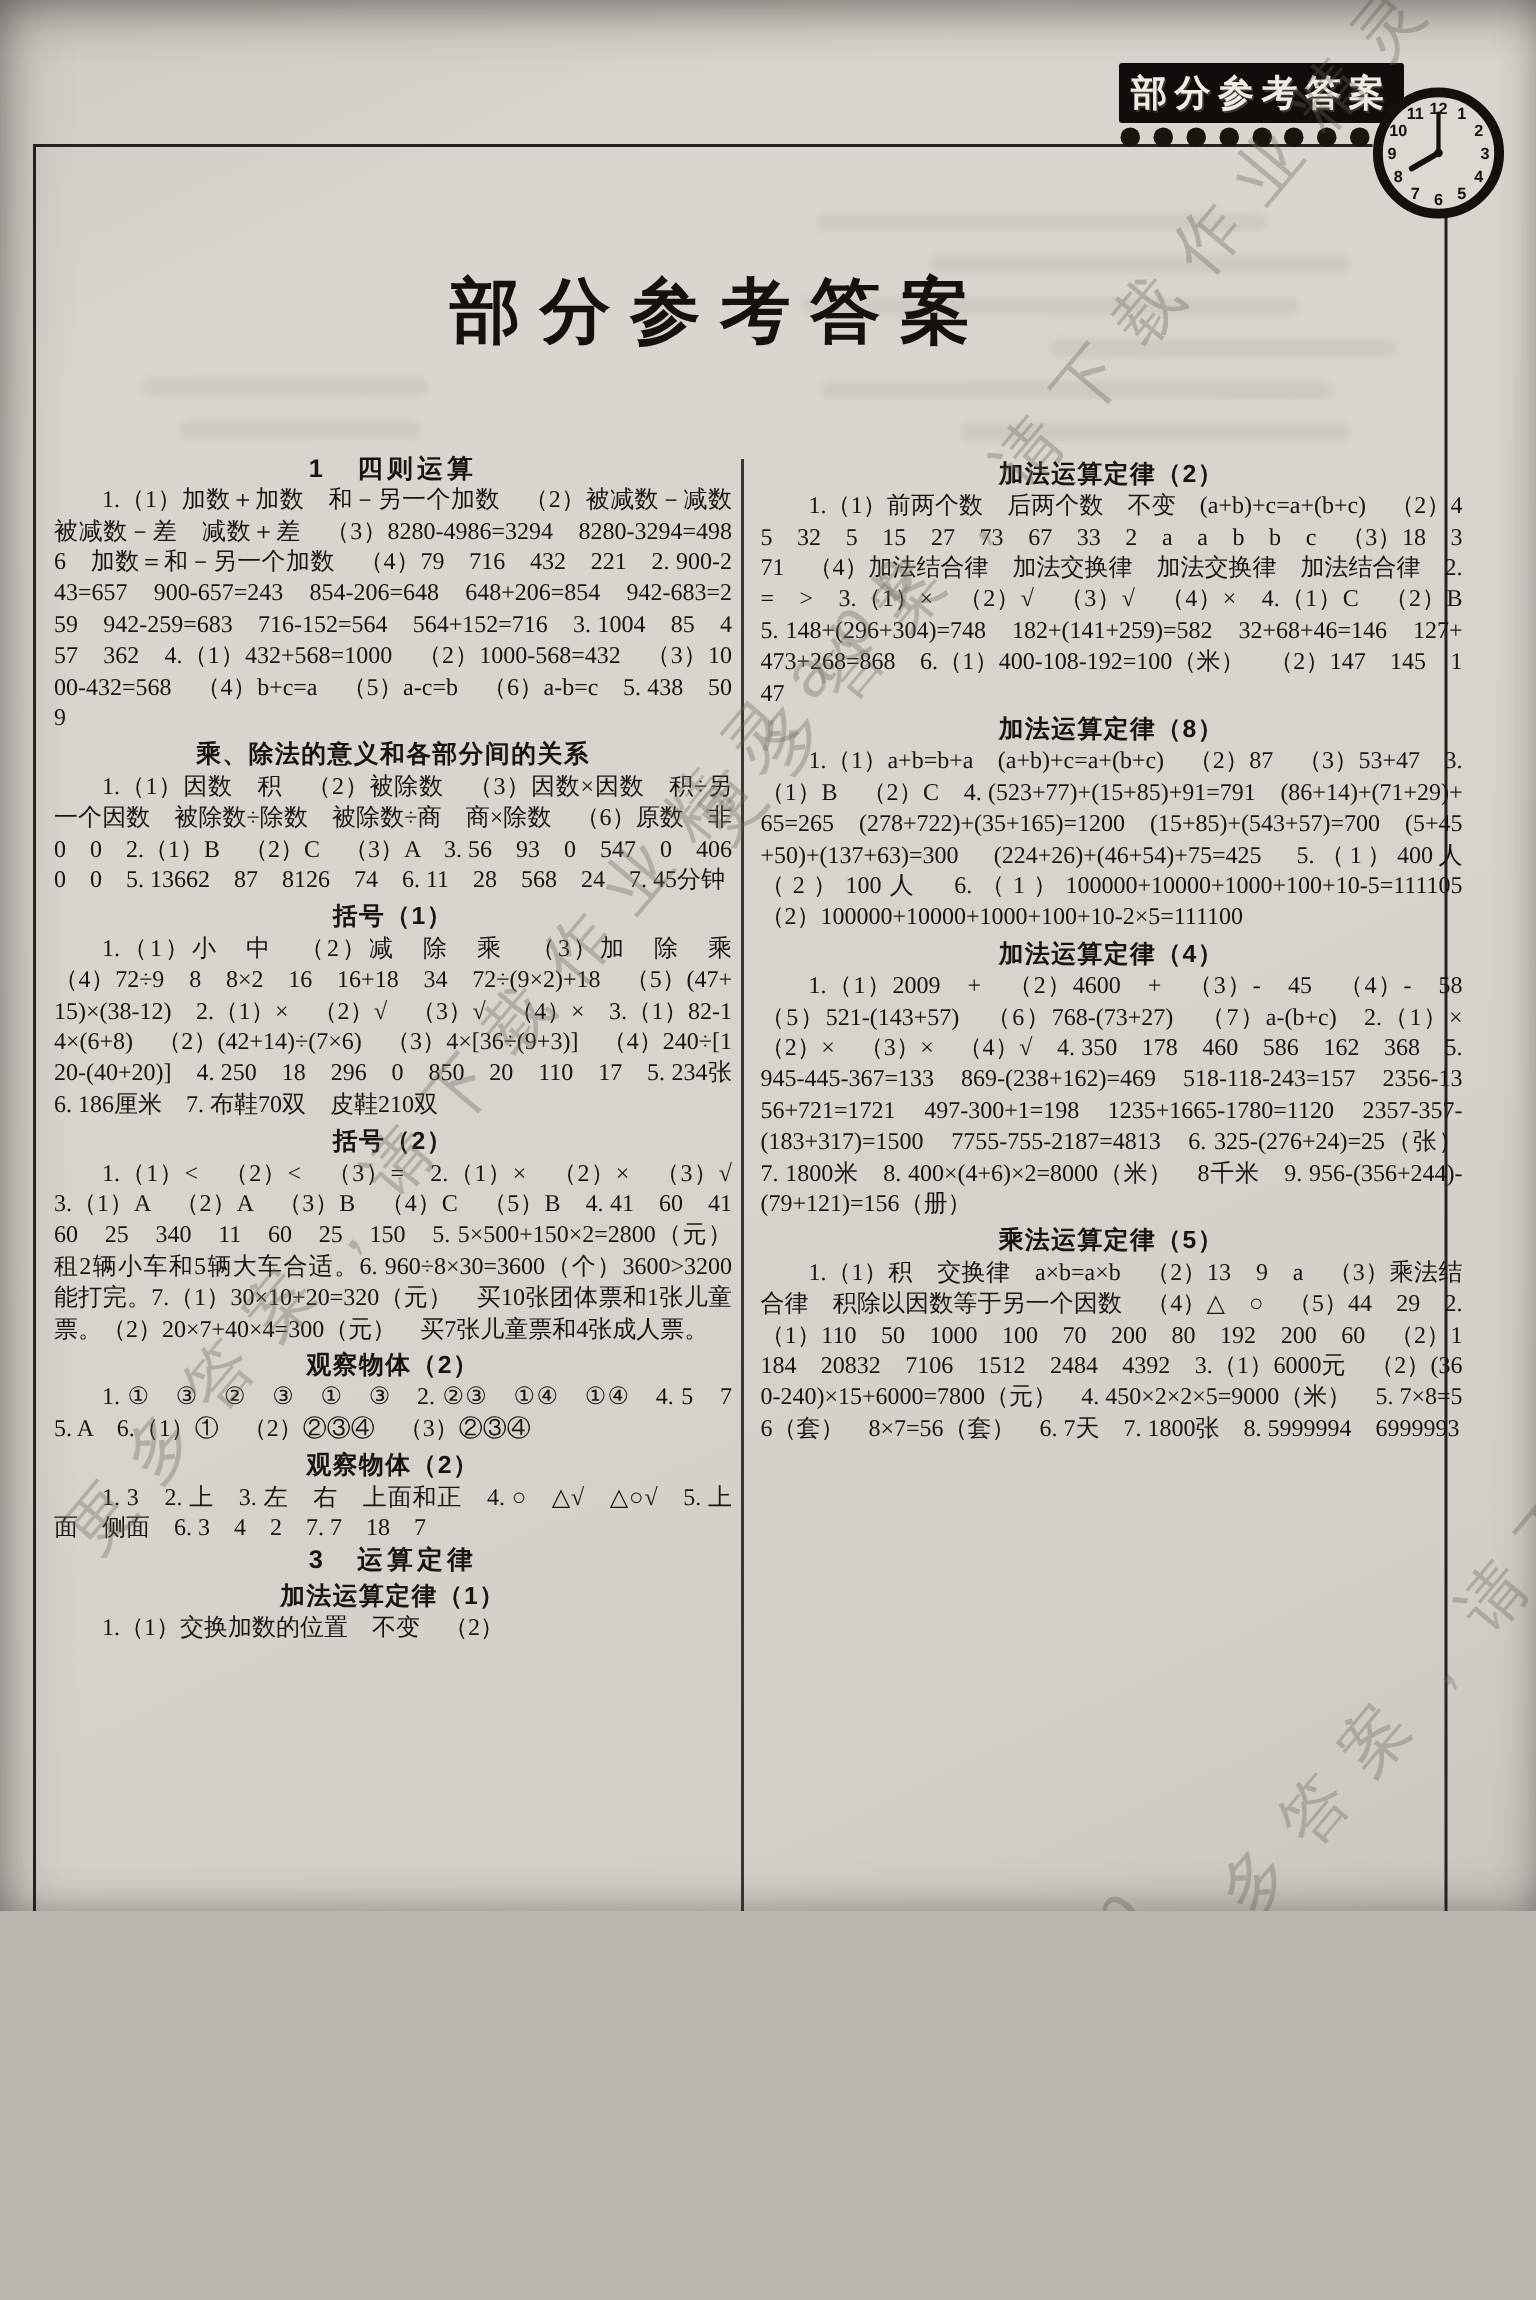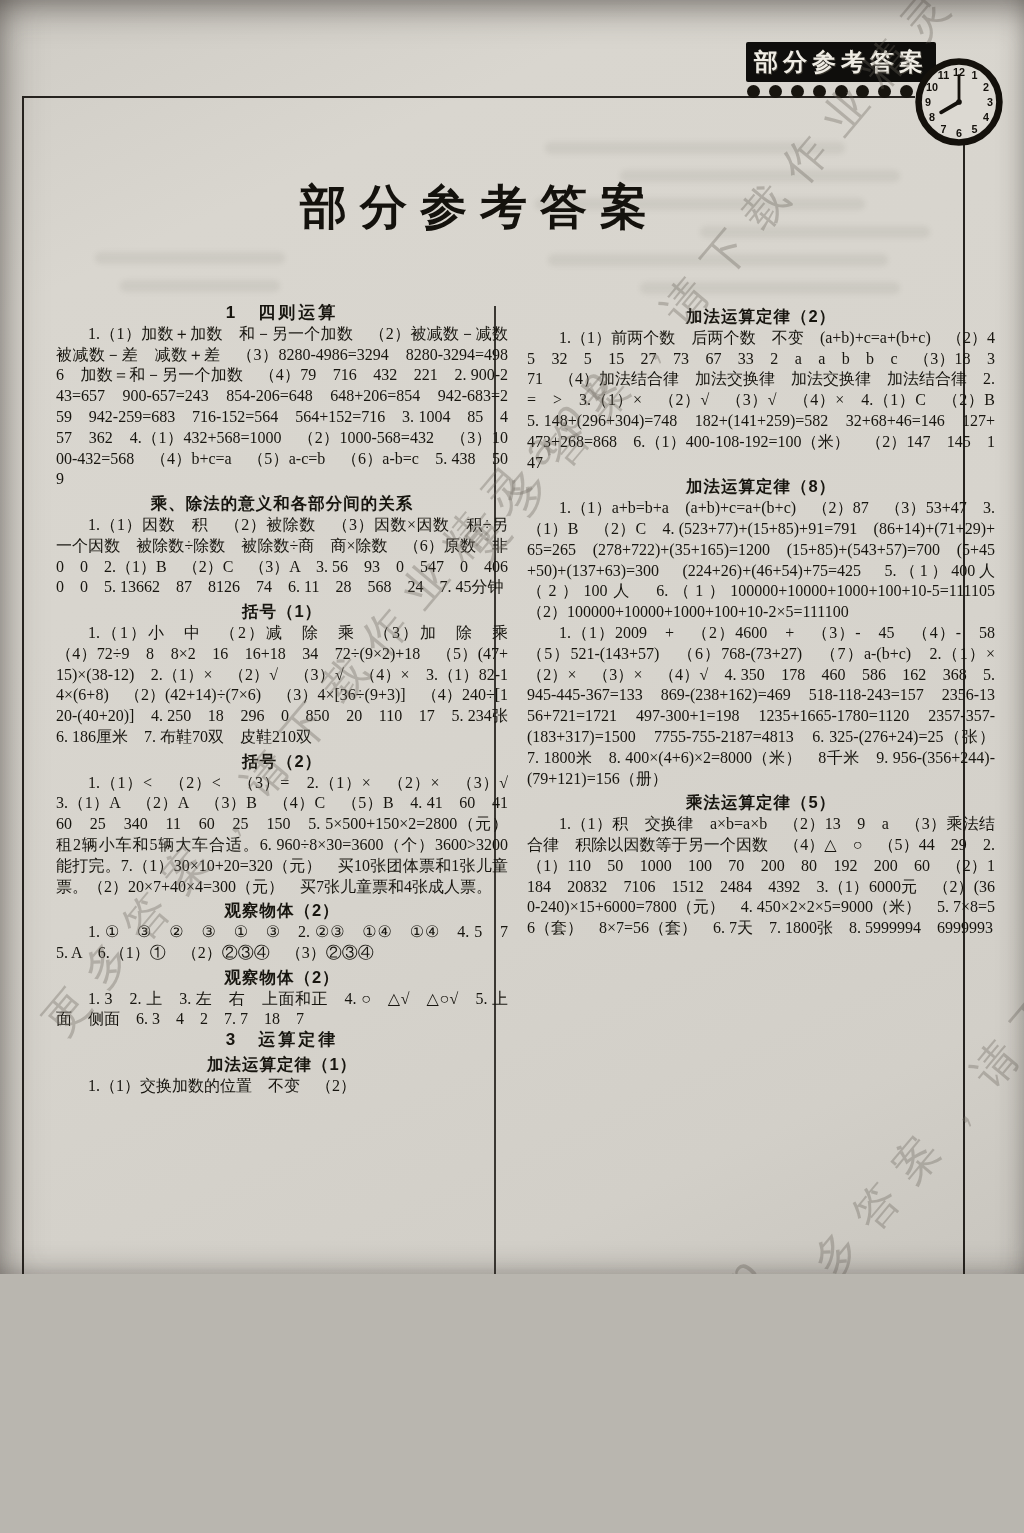--- a/index.html
+++ b/index.html
@@ -34,21 +34,21 @@
   .dots i{width:13px;height:13px;border-radius:50%;background:#18150f;display:block;}
   
   .clock{position:absolute;left:912px;top:55px;z-index:4;}
   
   .main-title{
     position:absolute;left:0;top:176px;width:960px;text-align:center;z-index:2;
     font-size:47px;font-weight:900;letter-spacing:13px;color:#14120d;
     font-family:"Liberation Serif","DejaVu Serif",serif;
   }
   
-  .col{position:absolute;top:303px;z-index:2;font-size:16px;line-height:20.8px;margin-left:20px;}
+  .col{position:absolute;top:303px;z-index:2;font-size:16px;line-height:20.8px;}
   #col-left{left:36px;width:452px;}
   #col-right{left:507px;width:468px;}
   .h1{text-align:center;font-weight:bold;font-size:17px;letter-spacing:3px;
       font-family:"Liberation Sans","DejaVu Sans",sans-serif;}
   .h2{text-align:center;font-weight:bold;font-size:16.5px;letter-spacing:1px;margin:3px 0 1px;
       font-family:"Liberation Sans","DejaVu Sans",sans-serif;}
   .para{text-align:justify;text-indent:2em;word-break:break-all;}
   .para.noindent{text-indent:0;}
   
   .page-num{
@@ -141,20 +141,21 @@
     <div class="h1">3　运算定律</div>
     <div class="h2">加法运算定律（1）</div>
     <div class="para">1.（1）交换加数的位置　不变　（2）</div>
   </div>
 
   <div class="col" id="col-right">
     <div class="h2">加法运算定律（2）</div>
     <div class="para">1.（1）前两个数　后两个数　不变　(a+b)+c=a+(b+c)　（2）45　32　5　15　27　73　67　33　2　a　a　b　b　c　（3）18　371　（4）加法结合律　加法交换律　加法交换律　加法结合律　2. =　&gt;　3.（1）×　（2）√　（3）√　（4）×　4.（1）C　（2）B　5. 148+(296+304)=748　182+(141+259)=582　32+68+46=146　127+473+268=868　6.（1）400-108-192=100（米）　（2）147　145　147</div>
     <div class="h2">加法运算定律（8）</div>
     <div class="para">1.（1）a+b=b+a　(a+b)+c=a+(b+c)　（2）87　（3）53+47　3.（1）B　（2）C　4. (523+77)+(15+85)+91=791　(86+14)+(71+29)+65=265　(278+722)+(35+165)=1200　(15+85)+(543+57)=700　(5+45+50)+(137+63)=300　(224+26)+(46+54)+75=425　5.（1）400人　（2）100人　6.（1）100000+10000+1000+100+10-5=111105　（2）100000+10000+1000+100+10-2×5=111100</div>
+    <div class="h2">加法运算定律（4）</div>
     <div class="para">1.（1）2009　+　（2）4600　+　（3）-　45　（4）-　58　（5）521-(143+57)　（6）768-(73+27)　（7）a-(b+c)　2.（1）×　（2）×　（3）×　（4）√　4. 350　178　460　586　162　368　5. 945-445-367=133　869-(238+162)=469　518-118-243=157　2356-1356+721=1721　497-300+1=198　1235+1665-1780=1120　2357-357-(183+317)=1500　7755-755-2187=4813　6. 325-(276+24)=25（张）　7. 1800米　8. 400×(4+6)×2=8000（米）　8千米　9. 956-(356+244)-(79+121)=156（册）</div>
     <div class="h2">乘法运算定律（5）</div>
     <div class="para">1.（1）积　交换律　a×b=a×b　（2）13　9　a　（3）乘法结合律　积除以因数等于另一个因数　（4）△　○　（5）44　29　2.（1）110　50　1000　100　70　200　80　192　200　60　（2）1184　20832　7106　1512　2484　4392　3.（1）6000元　（2）(360-240)×15+6000=7800（元）　4. 450×2×2×5=9000（米）　5. 7×8=56（套）　8×7=56（套）　6. 7天　7. 1800张　8. 5999994　6999993</div>
   </div>
 
   <div class="page-num">97</div>
 
   <div class="wm" style="left:450px;top:537px;">更多答案，请下载作业精灵app</div>
   <div class="wm" style="left:30px;top:1010px;">更多答案，请下载作业精灵app</div>
   <div class="wm" style="left:760px;top:1300px;">更多答案，请下载作业精灵app</div>

